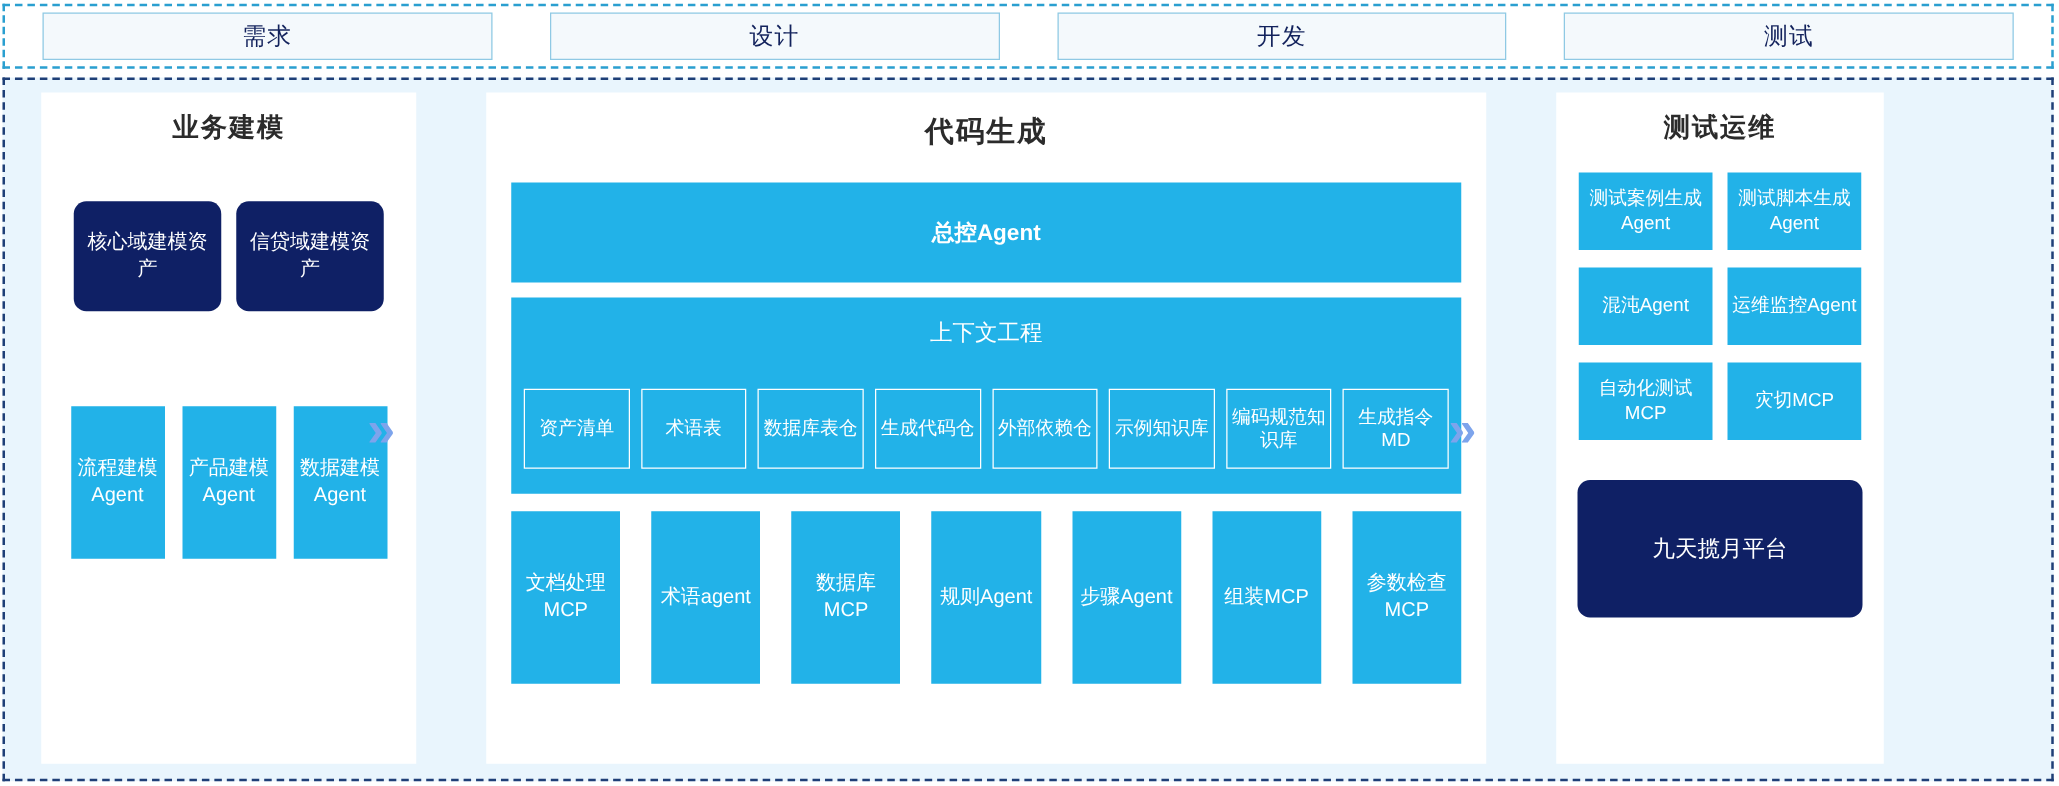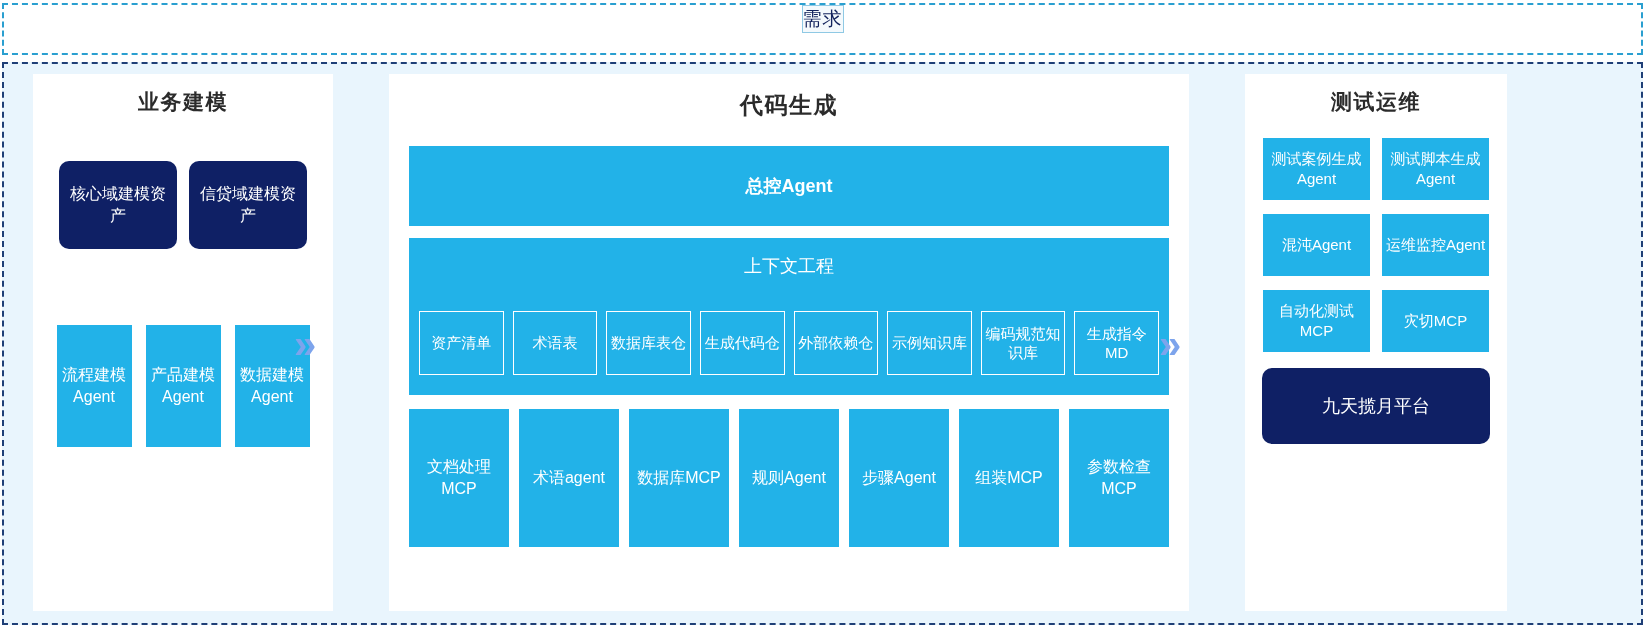--- a/index.html
+++ b/index.html
@@ -30,21 +30,20 @@
     top: 3px;
     width: 1641px;
     height: 52px;
     box-sizing: border-box;
     border: 2px dashed #2a9fd0;
     background: #ffffff;
     display: flex;
     align-items: center;
     padding: 0 30px;
     gap: 46px;
-    flex-direction: column;
   }
   .phase-box {
     flex: 1 1 0;
     height: 38px;
     box-sizing: border-box;
     border: 1px solid #8fc9e4;
     background: #f4f9fc;
     display: flex;
     align-items: center;
     justify-content: center;
@@ -197,41 +196,41 @@
     align-items: stretch;
     margin-top: 21px;
   }
   .context-items .outline-box {
     flex: 1 1 0;
     height: 64px;
   }
   .mcp-row {
     margin-top: 14px;
     display: flex;
-    gap: 10px;
+    gap: 25px;
     align-items: center;
   }
   .mcp-row .blue-box {
     flex: 1 1 0;
     height: 138px;
     font-size: 16px;
   }
 
   
   .right-grid {
     margin-top: 22px;
     display: grid;
     grid-template-columns: 107px 107px;
     grid-gap: 14px 12px;
   }
   .right-grid .blue-box { height: 62px; font-size: 15px; }
   .platform-box {
-    margin-top: 16px;
+    margin-top: 32px;
     width: 228px;
-    height: 76px;
+    height: 110px;
     font-size: 18px;
   }
 </style>
 </head>
 <body>
 
 <div class="page">
 
   <div class="phase-bar">
     <div class="phase-box">

